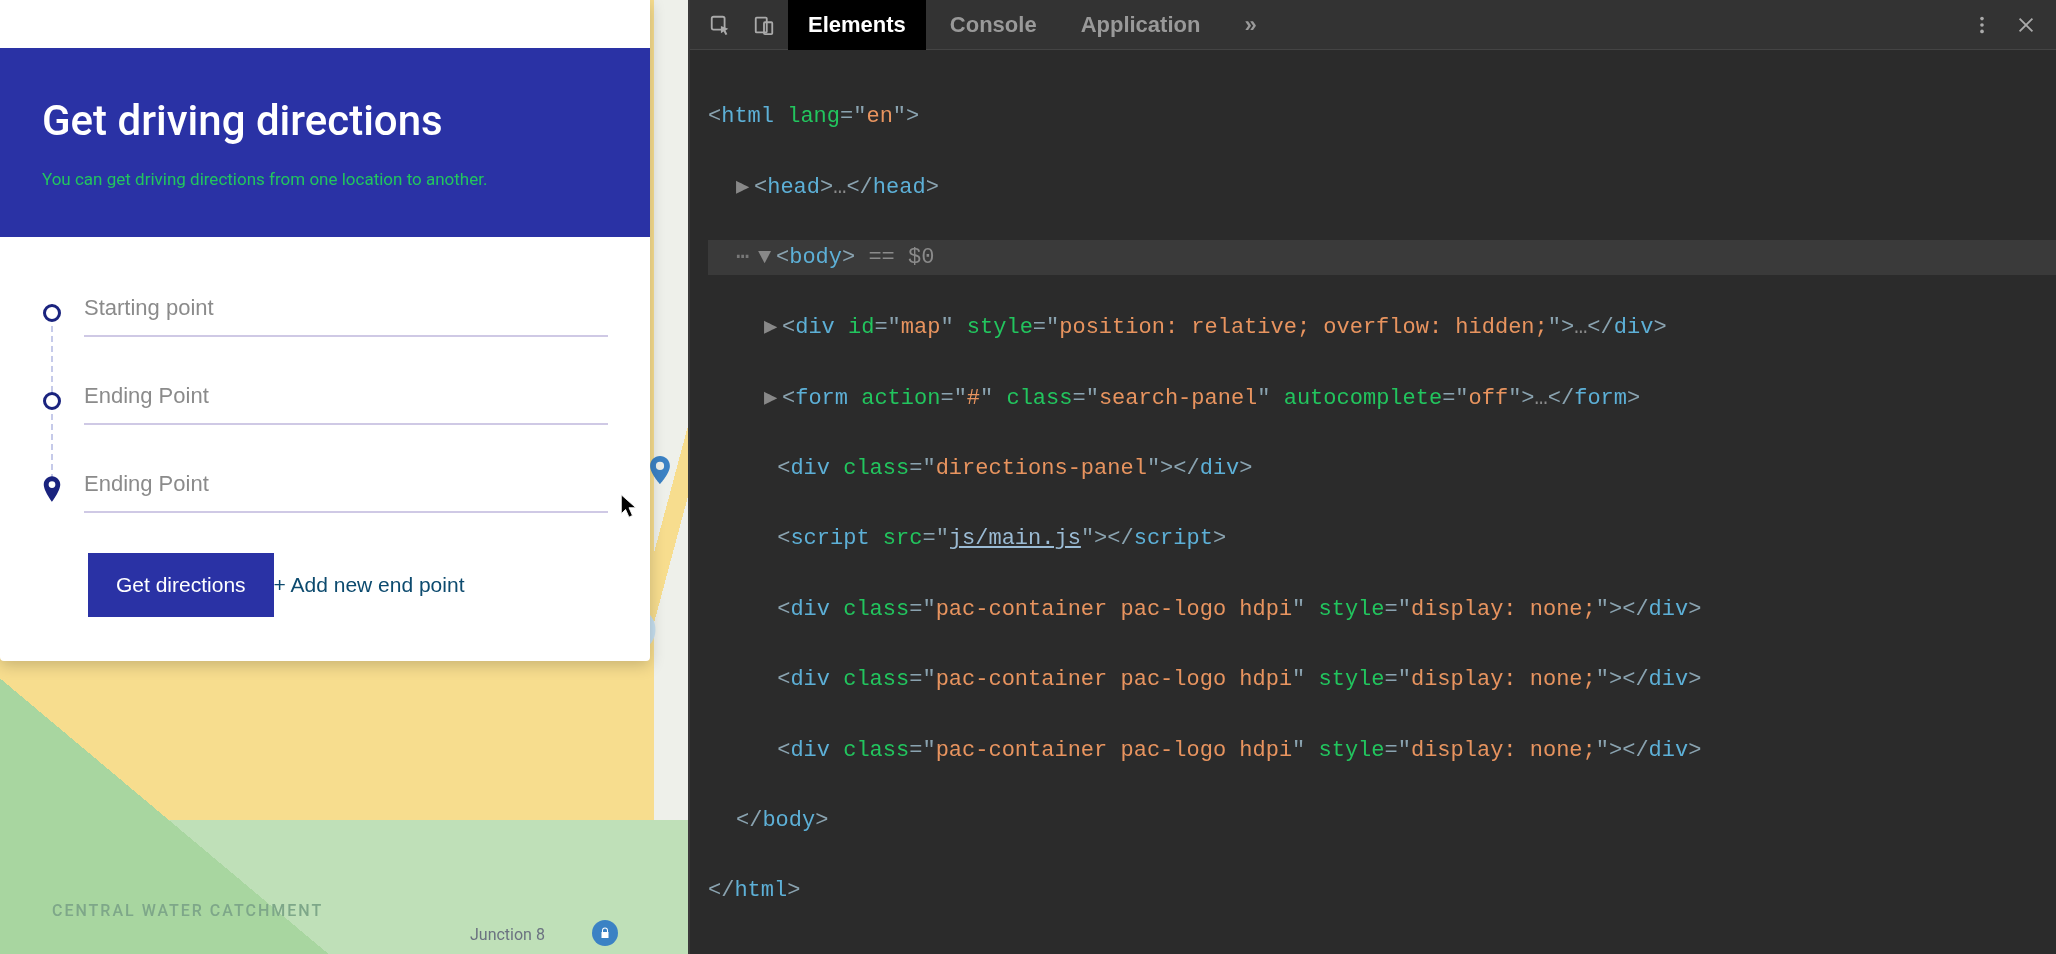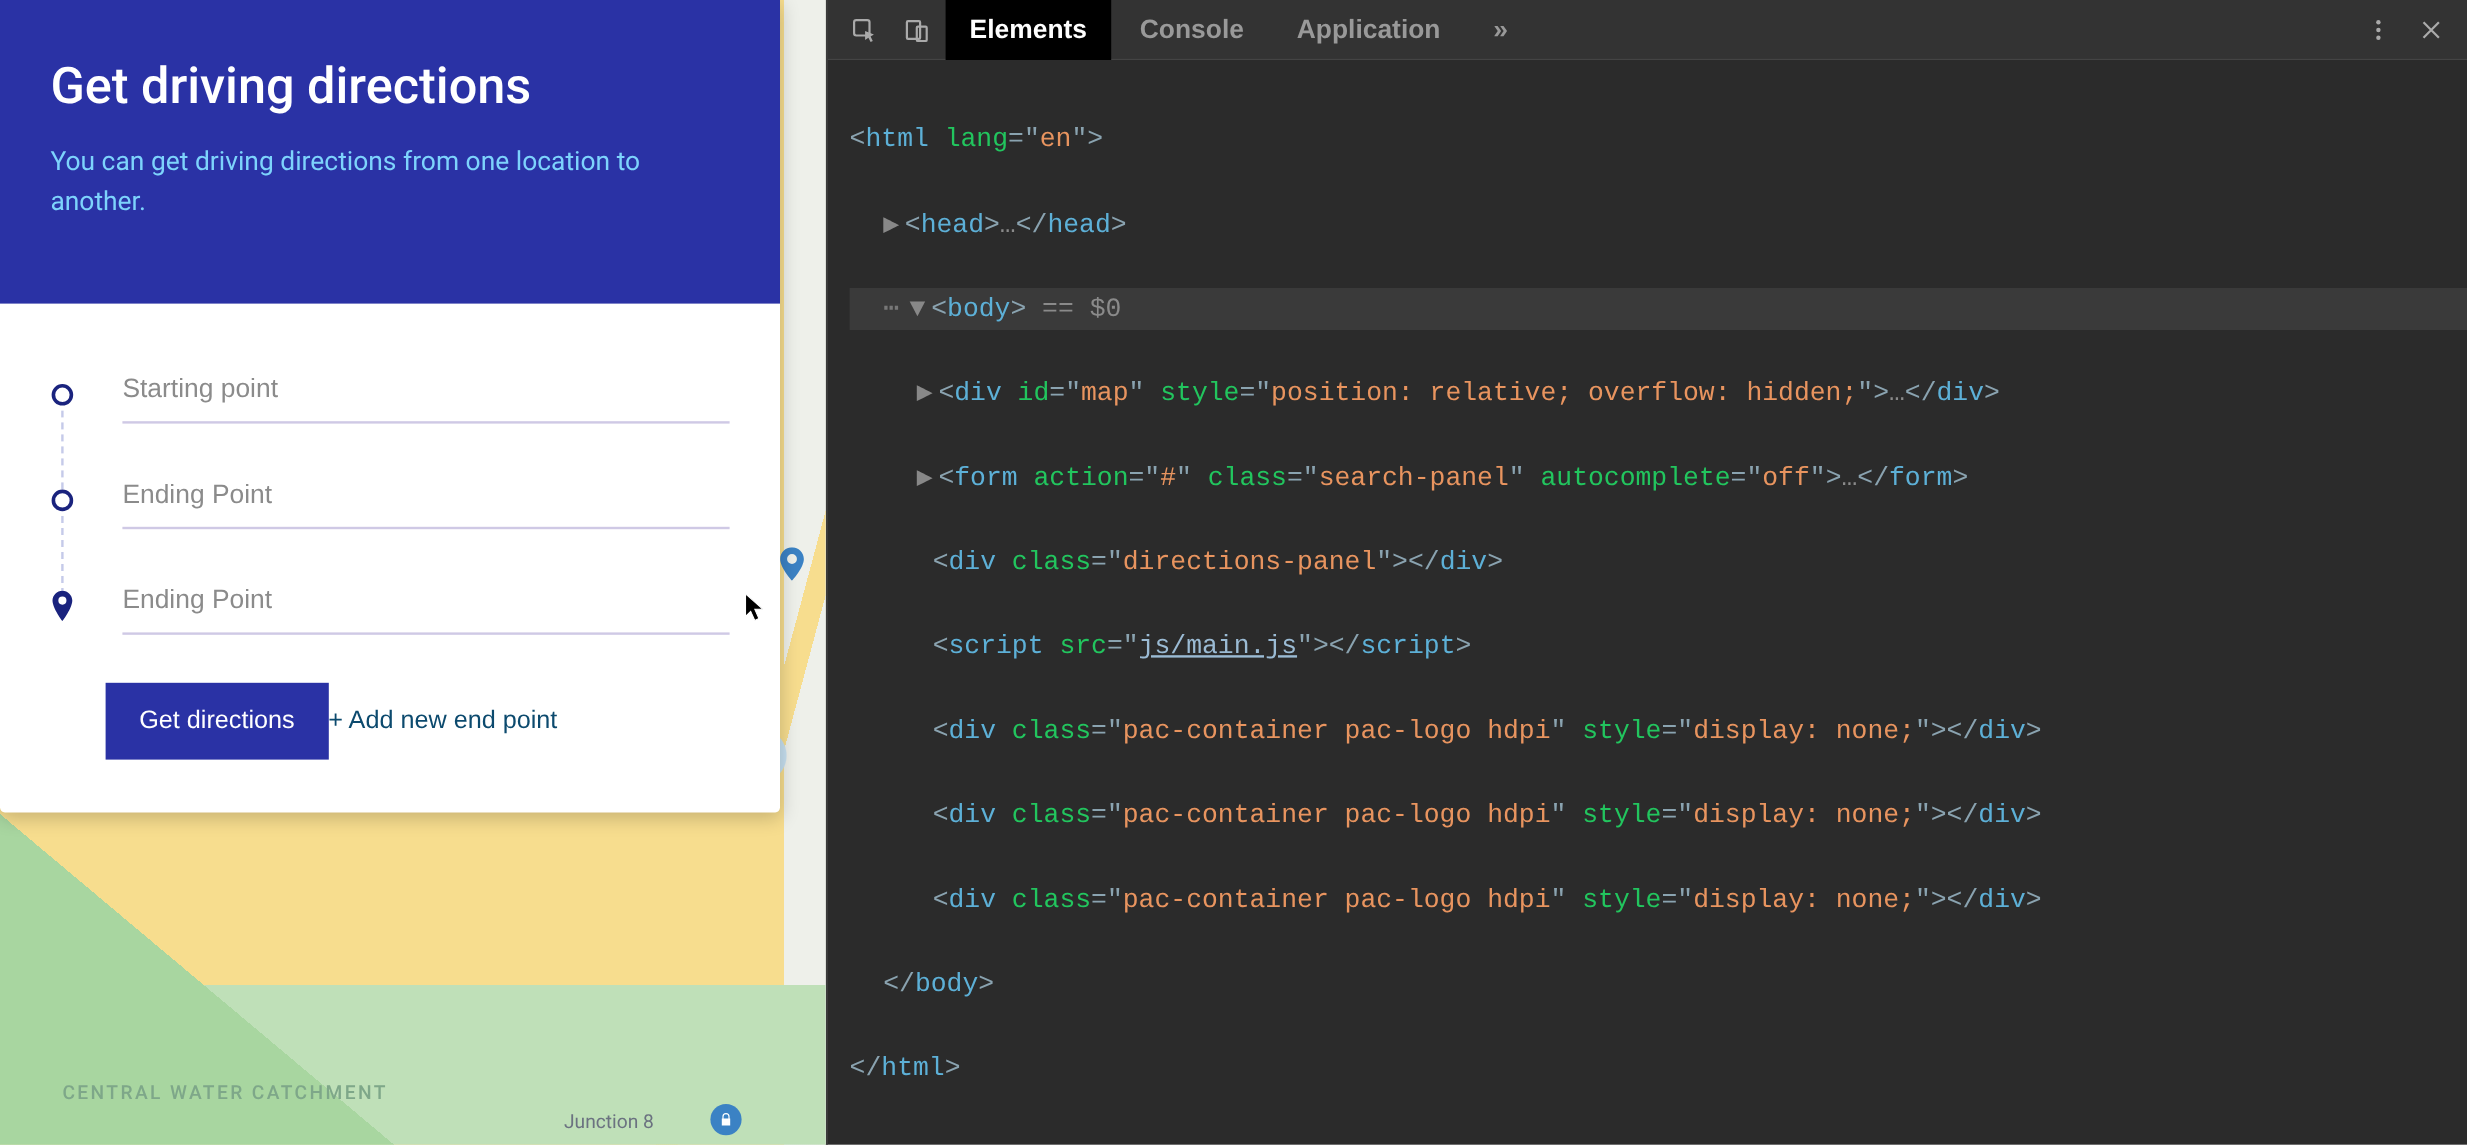--- a/index.html
+++ b/index.html
@@ -48,27 +48,28 @@
   .panel {
     position: absolute; top: 0; left: 0;
     width: 650px;
     background: #fff; border-radius: 0 0 4px 4px;
     box-shadow: 0 4px 16px rgba(0,0,0,.2);
     overflow: hidden;
   }
   .panel-header {
     background: #2a32a5;
     color: #fff;
-    padding: 48px 42px 68px;
+    padding: 48px 42px 44px;
+    margin-top: 48px;
   }
   .panel-title { font-size: 42px; font-weight: 500; margin-bottom: 22px; }
-  .panel-sub { font-size: 22px; line-height: 1.5; color: #7dd3fc; }
+  .panel-sub { font-size: 17px; line-height: 1.5; color: #22c55e; }
 
   .panel-body { padding: 52px 42px 44px; }
-  .row { display: flex; align-items: center; gap: 40px; margin-bottom: 40px; position: relative; }
+  .row { display: flex; align-items: center; gap: 22px; margin-bottom: 40px; position: relative; }
   .row:last-of-type { margin-bottom: 36px; }
   .marker { width: 20px; display:flex; justify-content:center; position: relative; }
   .marker-circle {
     width: 18px; height: 18px; border: 3px solid #1a237e; border-radius: 50%;
     background: #fff;
   }
   .marker-pin svg { width: 18px; height: 26px; fill: #1a237e; }
   .connector {
     position: absolute; left: 9px; top: 22px; width: 2px; height: 66px;
     background-image: linear-gradient(#c5cae9 60%, transparent 0);

